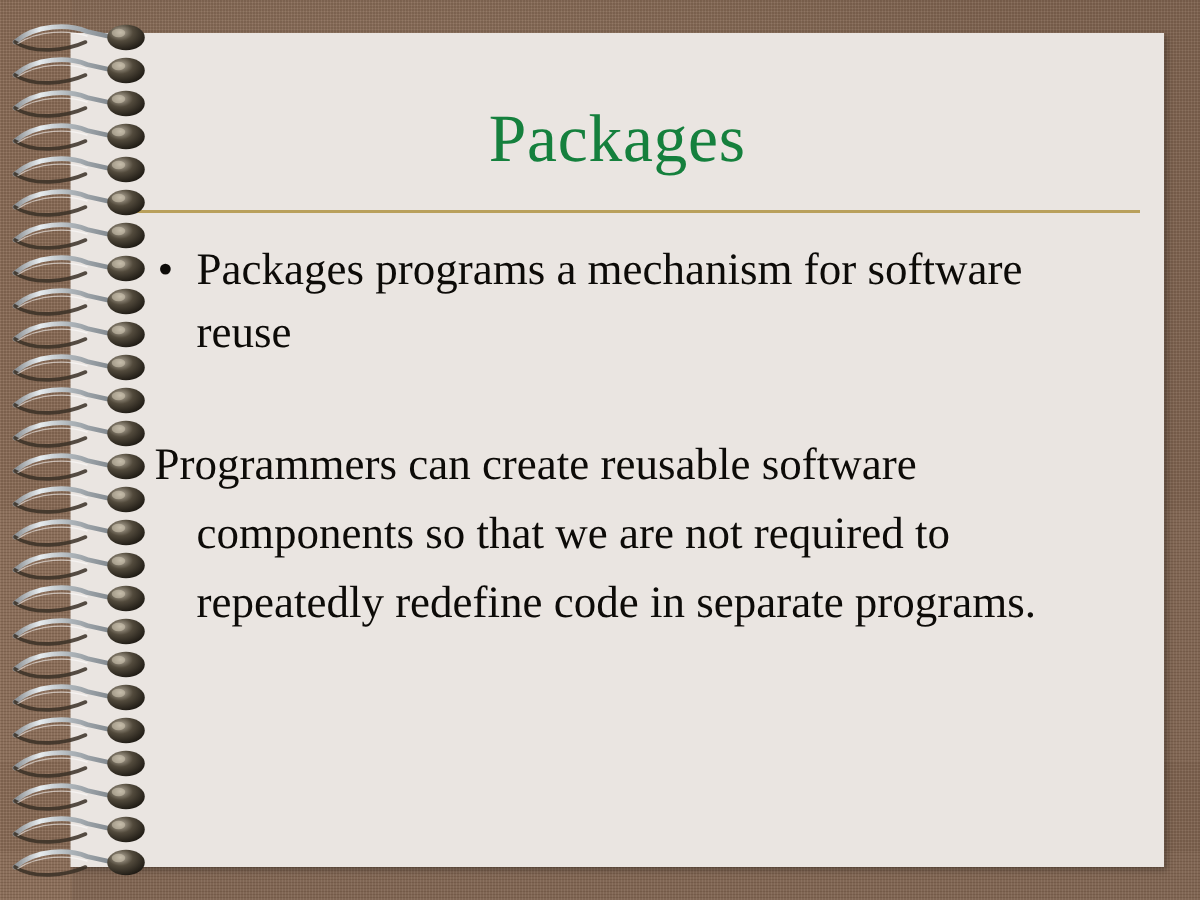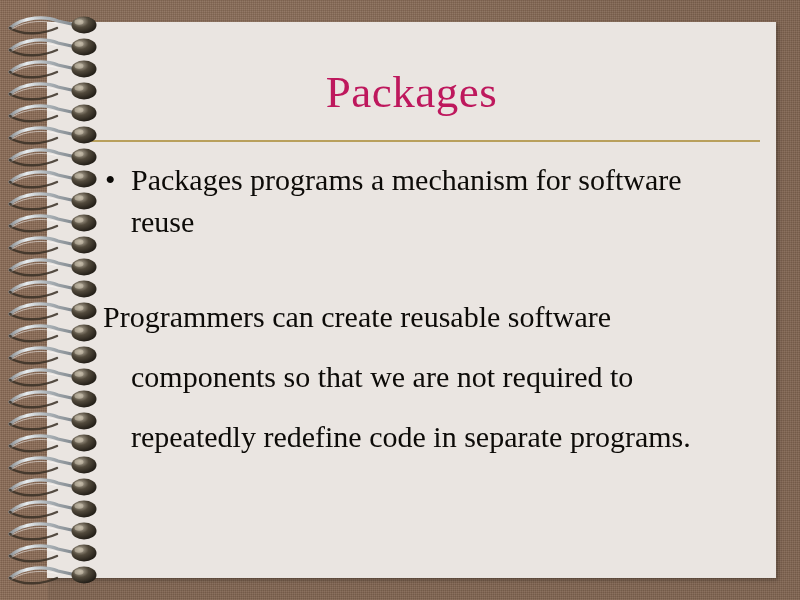--- a/index.html
+++ b/index.html
@@ -59,21 +59,21 @@
 
   
   #title {
     position: absolute;
     left: 0;
     top: 48px;
     width: 729px;
     text-align: center;
     font-size: 45px;
     line-height: 1.0;
-    color: #be185d;
+    color: #15803d;
     letter-spacing: 0.5px;
   }
   #divider {
     position: absolute;
     left: 41px;
     top: 118px;
     width: 672px;
     height: 2px;
     background: #b9a05c;
   }
@@ -103,21 +103,21 @@
     font-size: 30px;
     line-height: 42px;
   }
 
   
   .hang-para {
     margin: 0;
     padding-left: 84px;
     padding-right: 25px;
     font-size: 30px;
-    line-height: 60px;
+    line-height: 46px;
     text-indent: -28px;       
   }
 
   .spacer-gap { height: 44px; }
 </style>
 </head>
 <body>
 
 <div id="slide">
 

